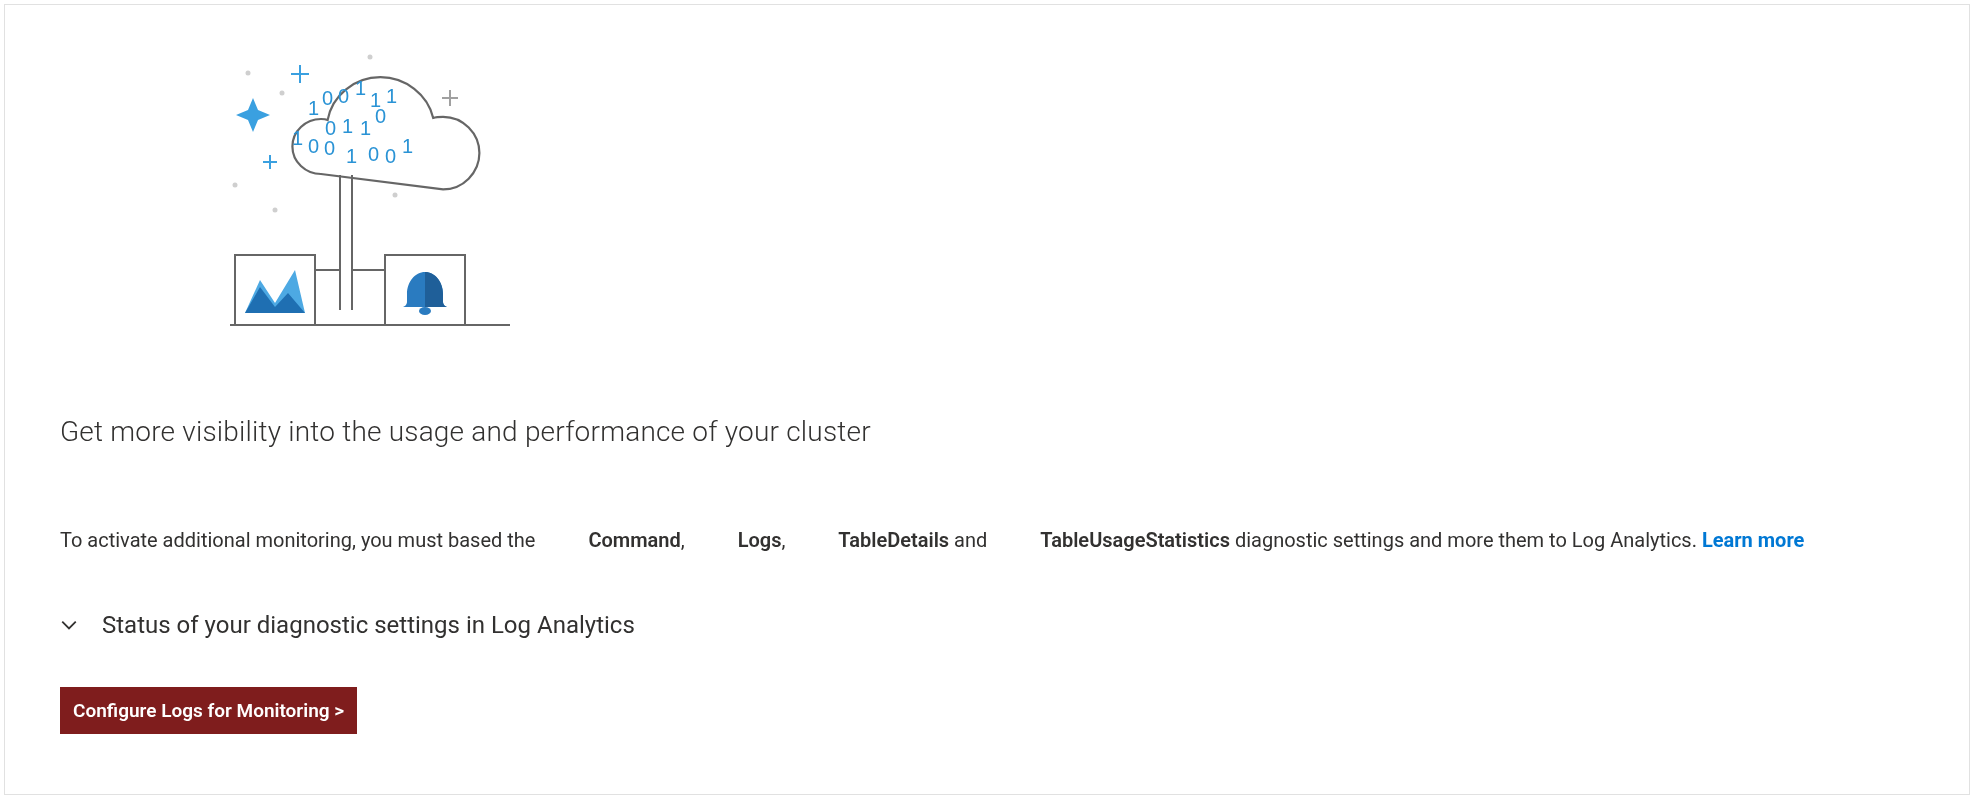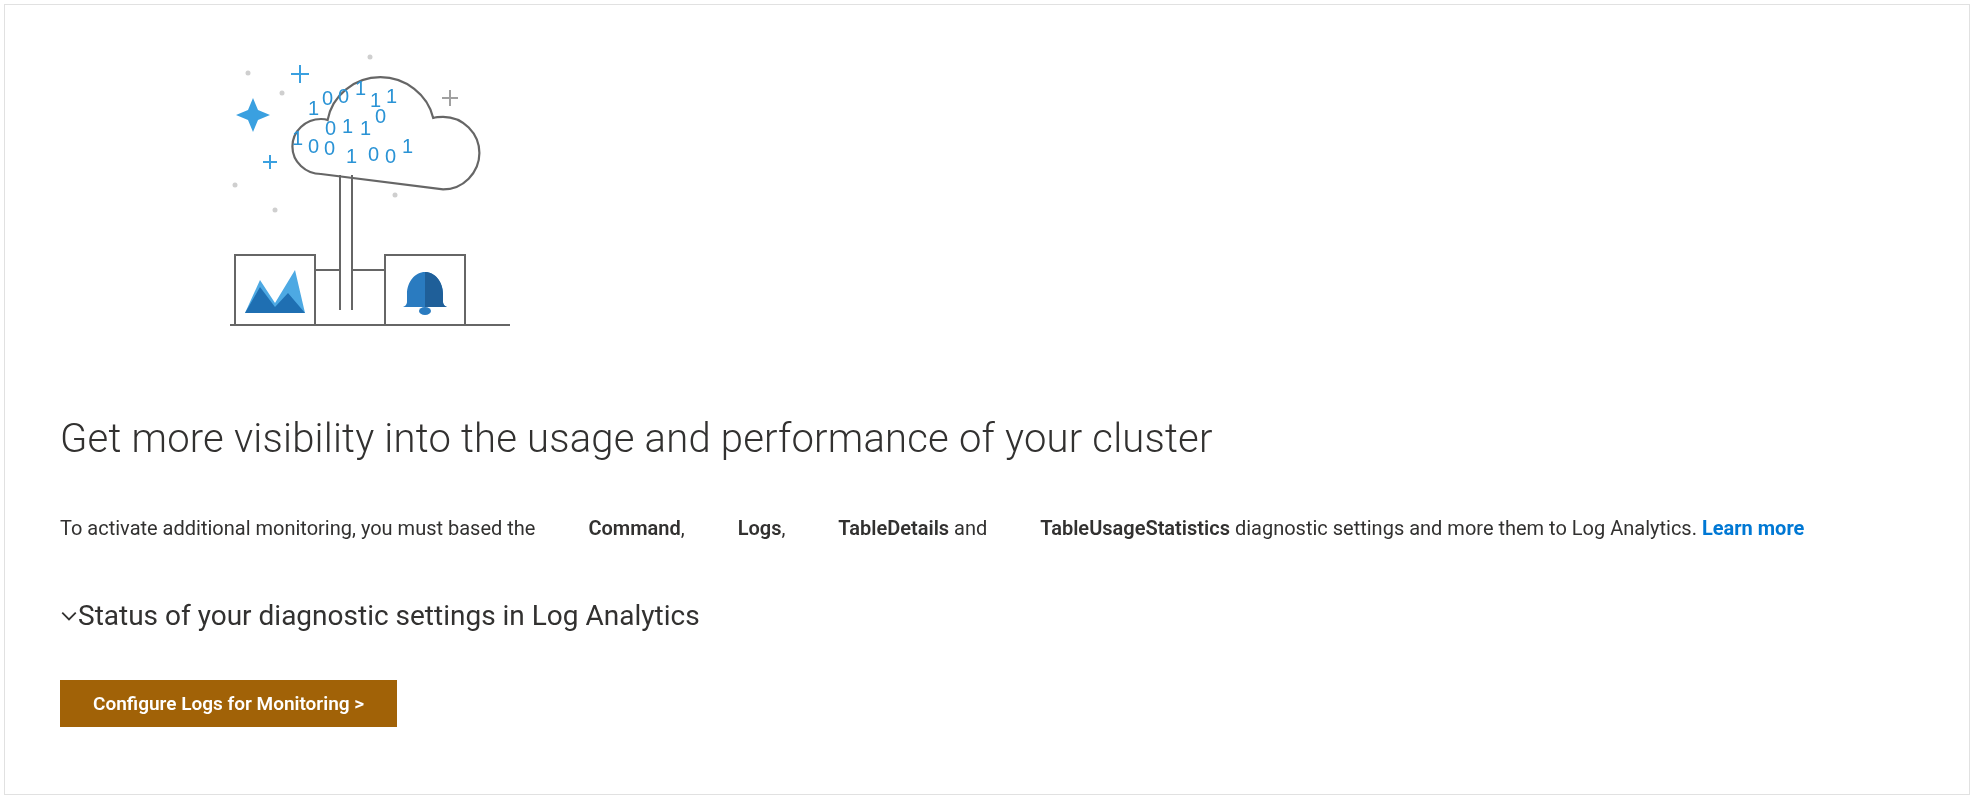--- a/index.html
+++ b/index.html
@@ -19,56 +19,56 @@
       position:relative;
     }
     .illus {
       width:400px;
       height:350px;
       position:relative;
       margin-left:170px;
     }
     h1.title {
       font-weight:300;
-      font-size:40px;
+      font-size:28px;
       color:#323130;
       margin-top:30px;
-      margin-bottom:20px;
+      margin-bottom:46px;
       letter-spacing:.2px;
     }
     .desc {
       font-size:20px;
       line-height:1.55;
       color:#323130;
     }
     .desc .b { font-weight:600;margin-left:48px; }
     .learn {
       color:#0078d4;
       text-decoration:none;
       cursor:pointer;
       font-weight:bold;
     }
     .expander {
       margin-top:55px;
       display:flex;
       align-items:center;
-      gap:0;
+      gap:24px;
       cursor:pointer;
-      font-size:28px;
+      font-size:24px;
       color:#323130;
     }
     .expander svg { flex:0 0 auto; }
     .cta {
       margin-top:48px;
-      background:#a16207;
+      background:#7f1d1d;
       color:#fff;
       border:none;
       font-size:19px;
       font-weight:600;
-      padding:12px 33px;
+      padding:12px 13px;
       cursor:pointer;
       font-family:inherit;
     }
   </style>
 </head>
 <body>
 
 <div class="panel">
 
   <div class="illus">

